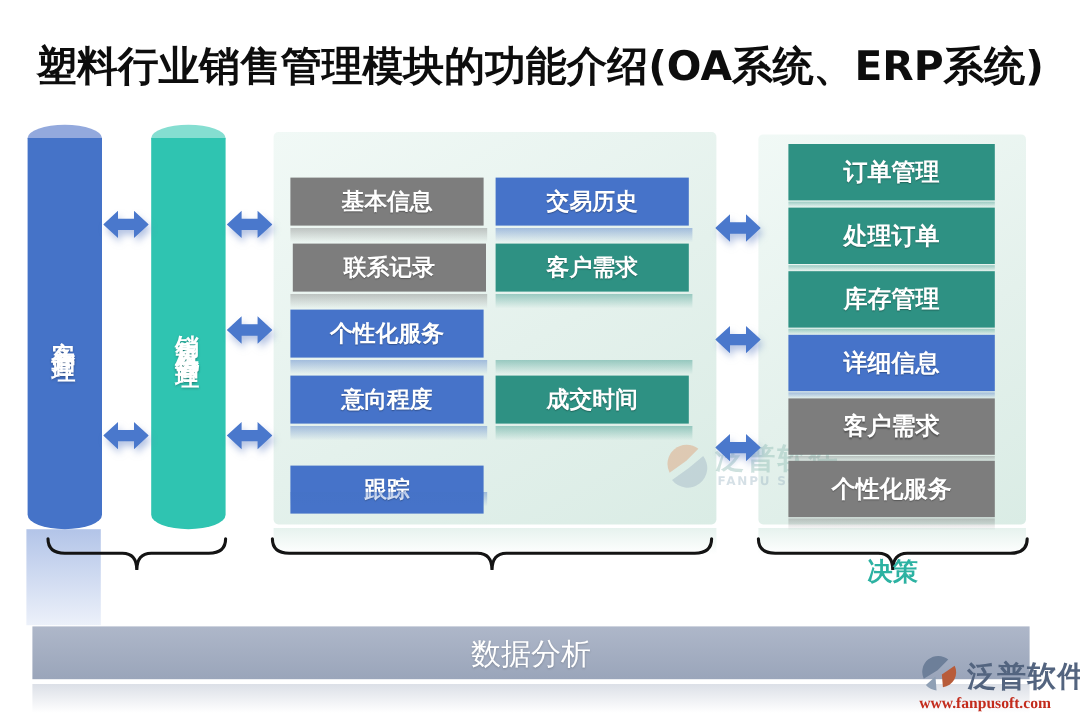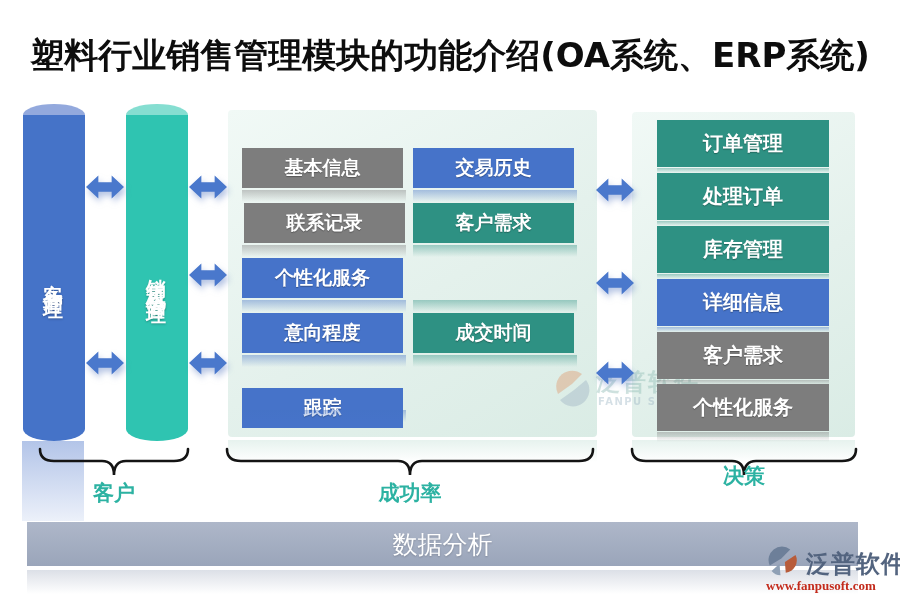--- a/index.html
+++ b/index.html
@@ -223,22 +223,20 @@
     <svg width="370" height="34" viewBox="0 0 370 34">
         <path d="M2,2 Q2,14 16,14 H173 Q185,14 185,28 Q185,14 197,14 H354 Q368,14 368,2" fill="none" stroke="#141414" stroke-width="2.6" stroke-linecap="round"></path>
       </svg>
   </div>
   <div class="brace" style="left:630px;top:447px;">
     <svg width="228" height="34" viewBox="0 0 228 34">
         <path d="M2,2 Q2,14 16,14 H102 Q114,14 114,28 Q114,14 126,14 H212 Q226,14 226,2" fill="none" stroke="#141414" stroke-width="2.6" stroke-linecap="round"></path>
       </svg>
   </div>
 
-  <div class="brace-label" style="left:74px;top:479px;width:80px;">客户</div>
-  <div class="brace-label" style="left:350px;top:479px;width:120px;">成功率</div>
   <div class="brace-label" style="left:704px;top:462px;width:80px;">决策</div>
 
   <div class="bottom-bar">
     <span>数据分析</span>
   </div>
   <div class="bar-refl"></div>
 
   <div class="watermark">
     <span class="wm-icon">
       <svg width="40" height="40" viewBox="0 0 40 40">

